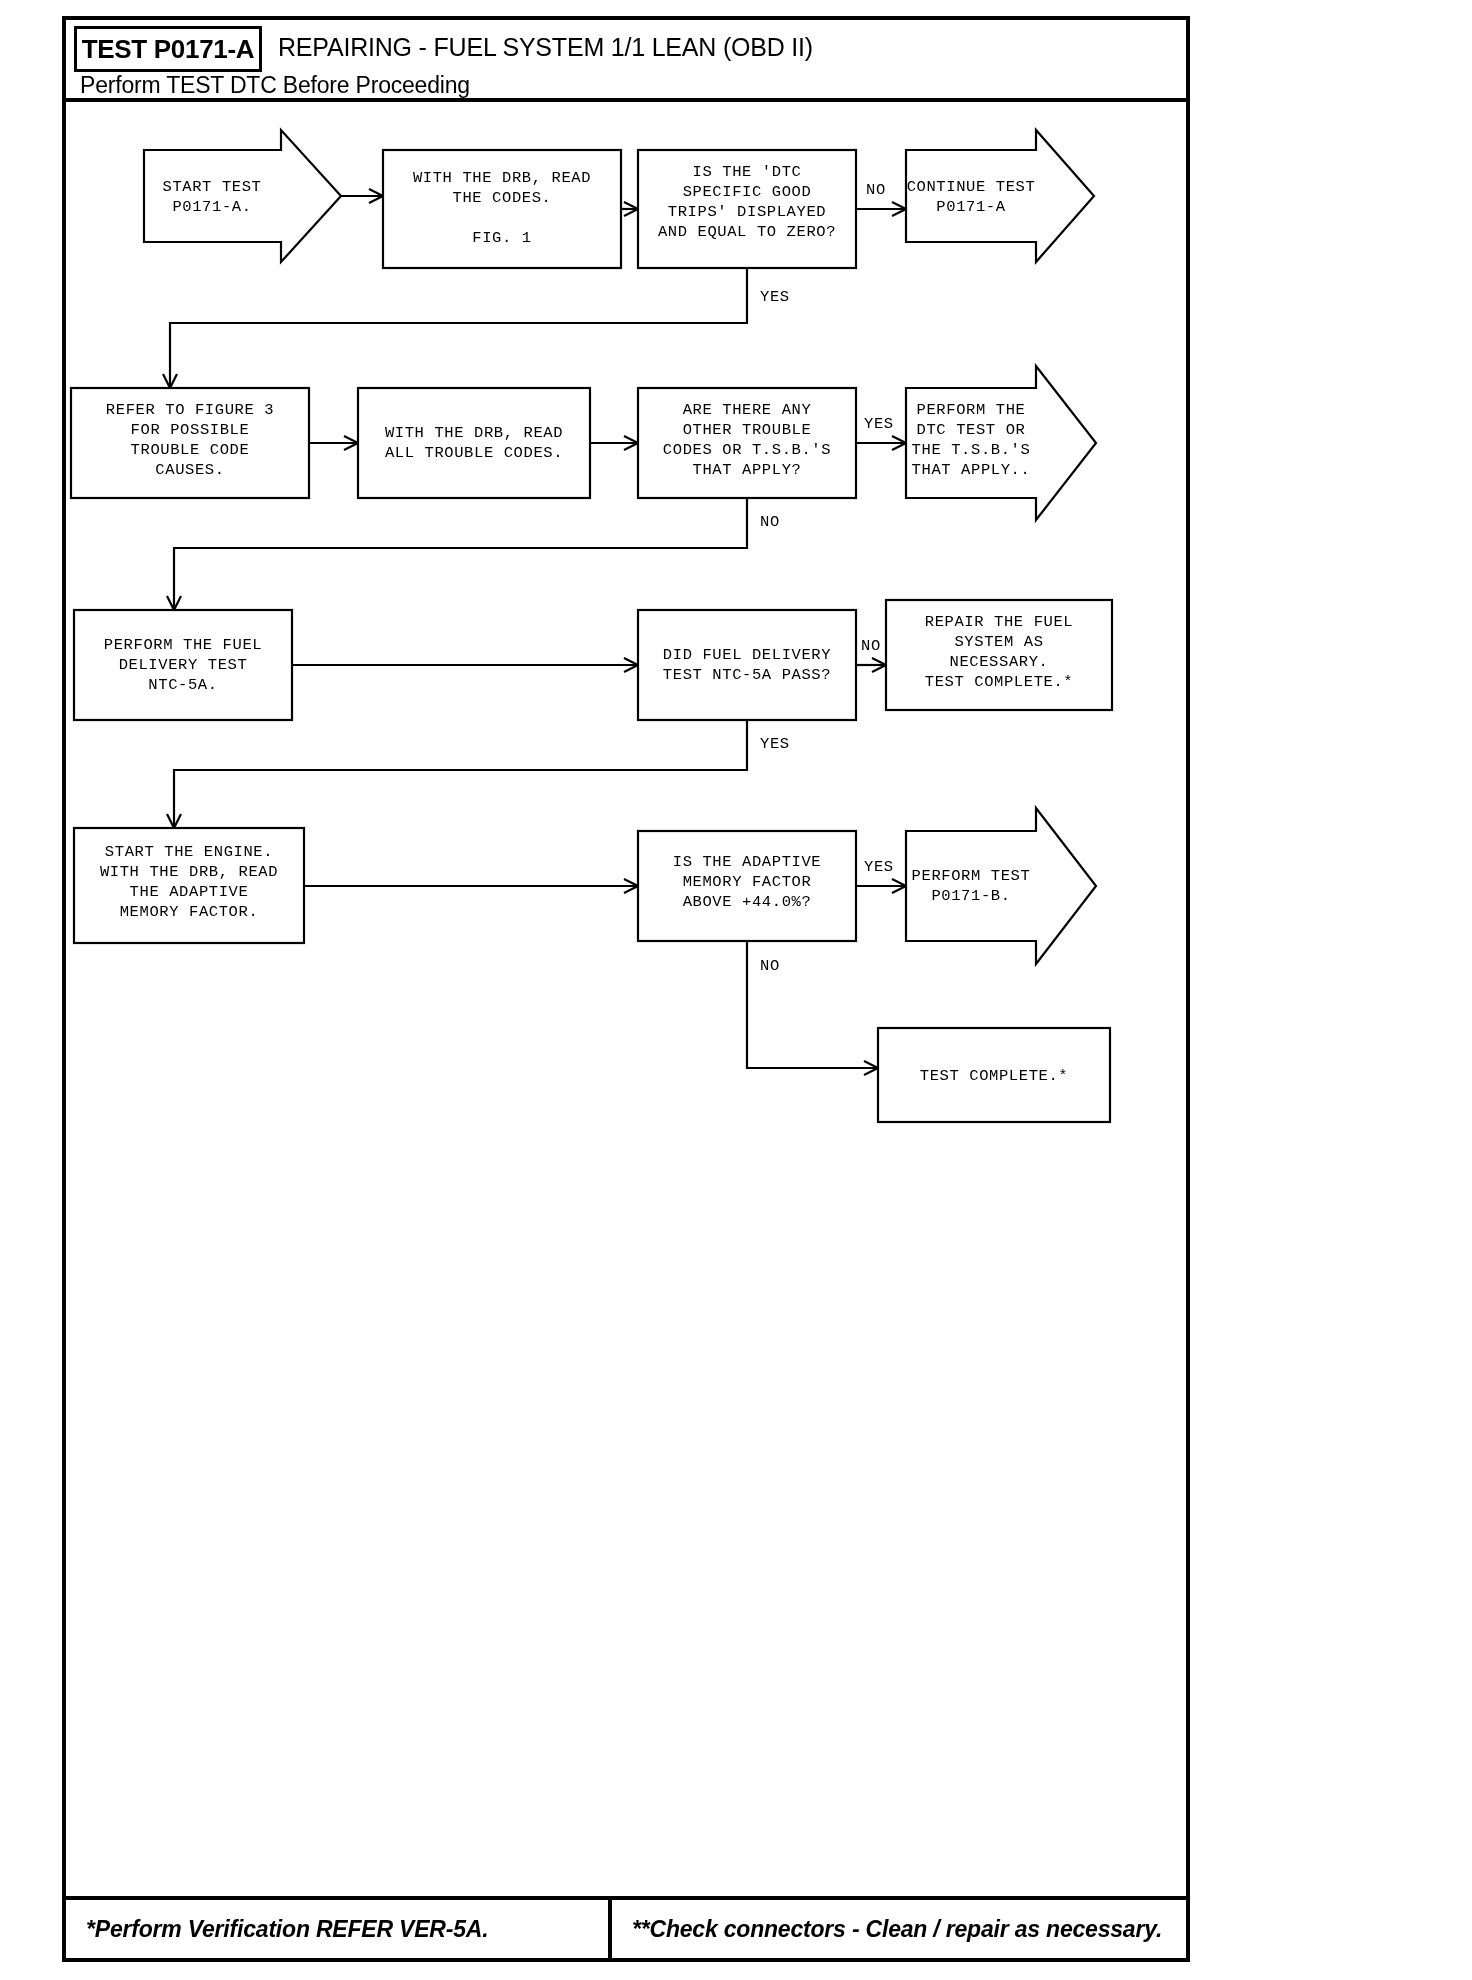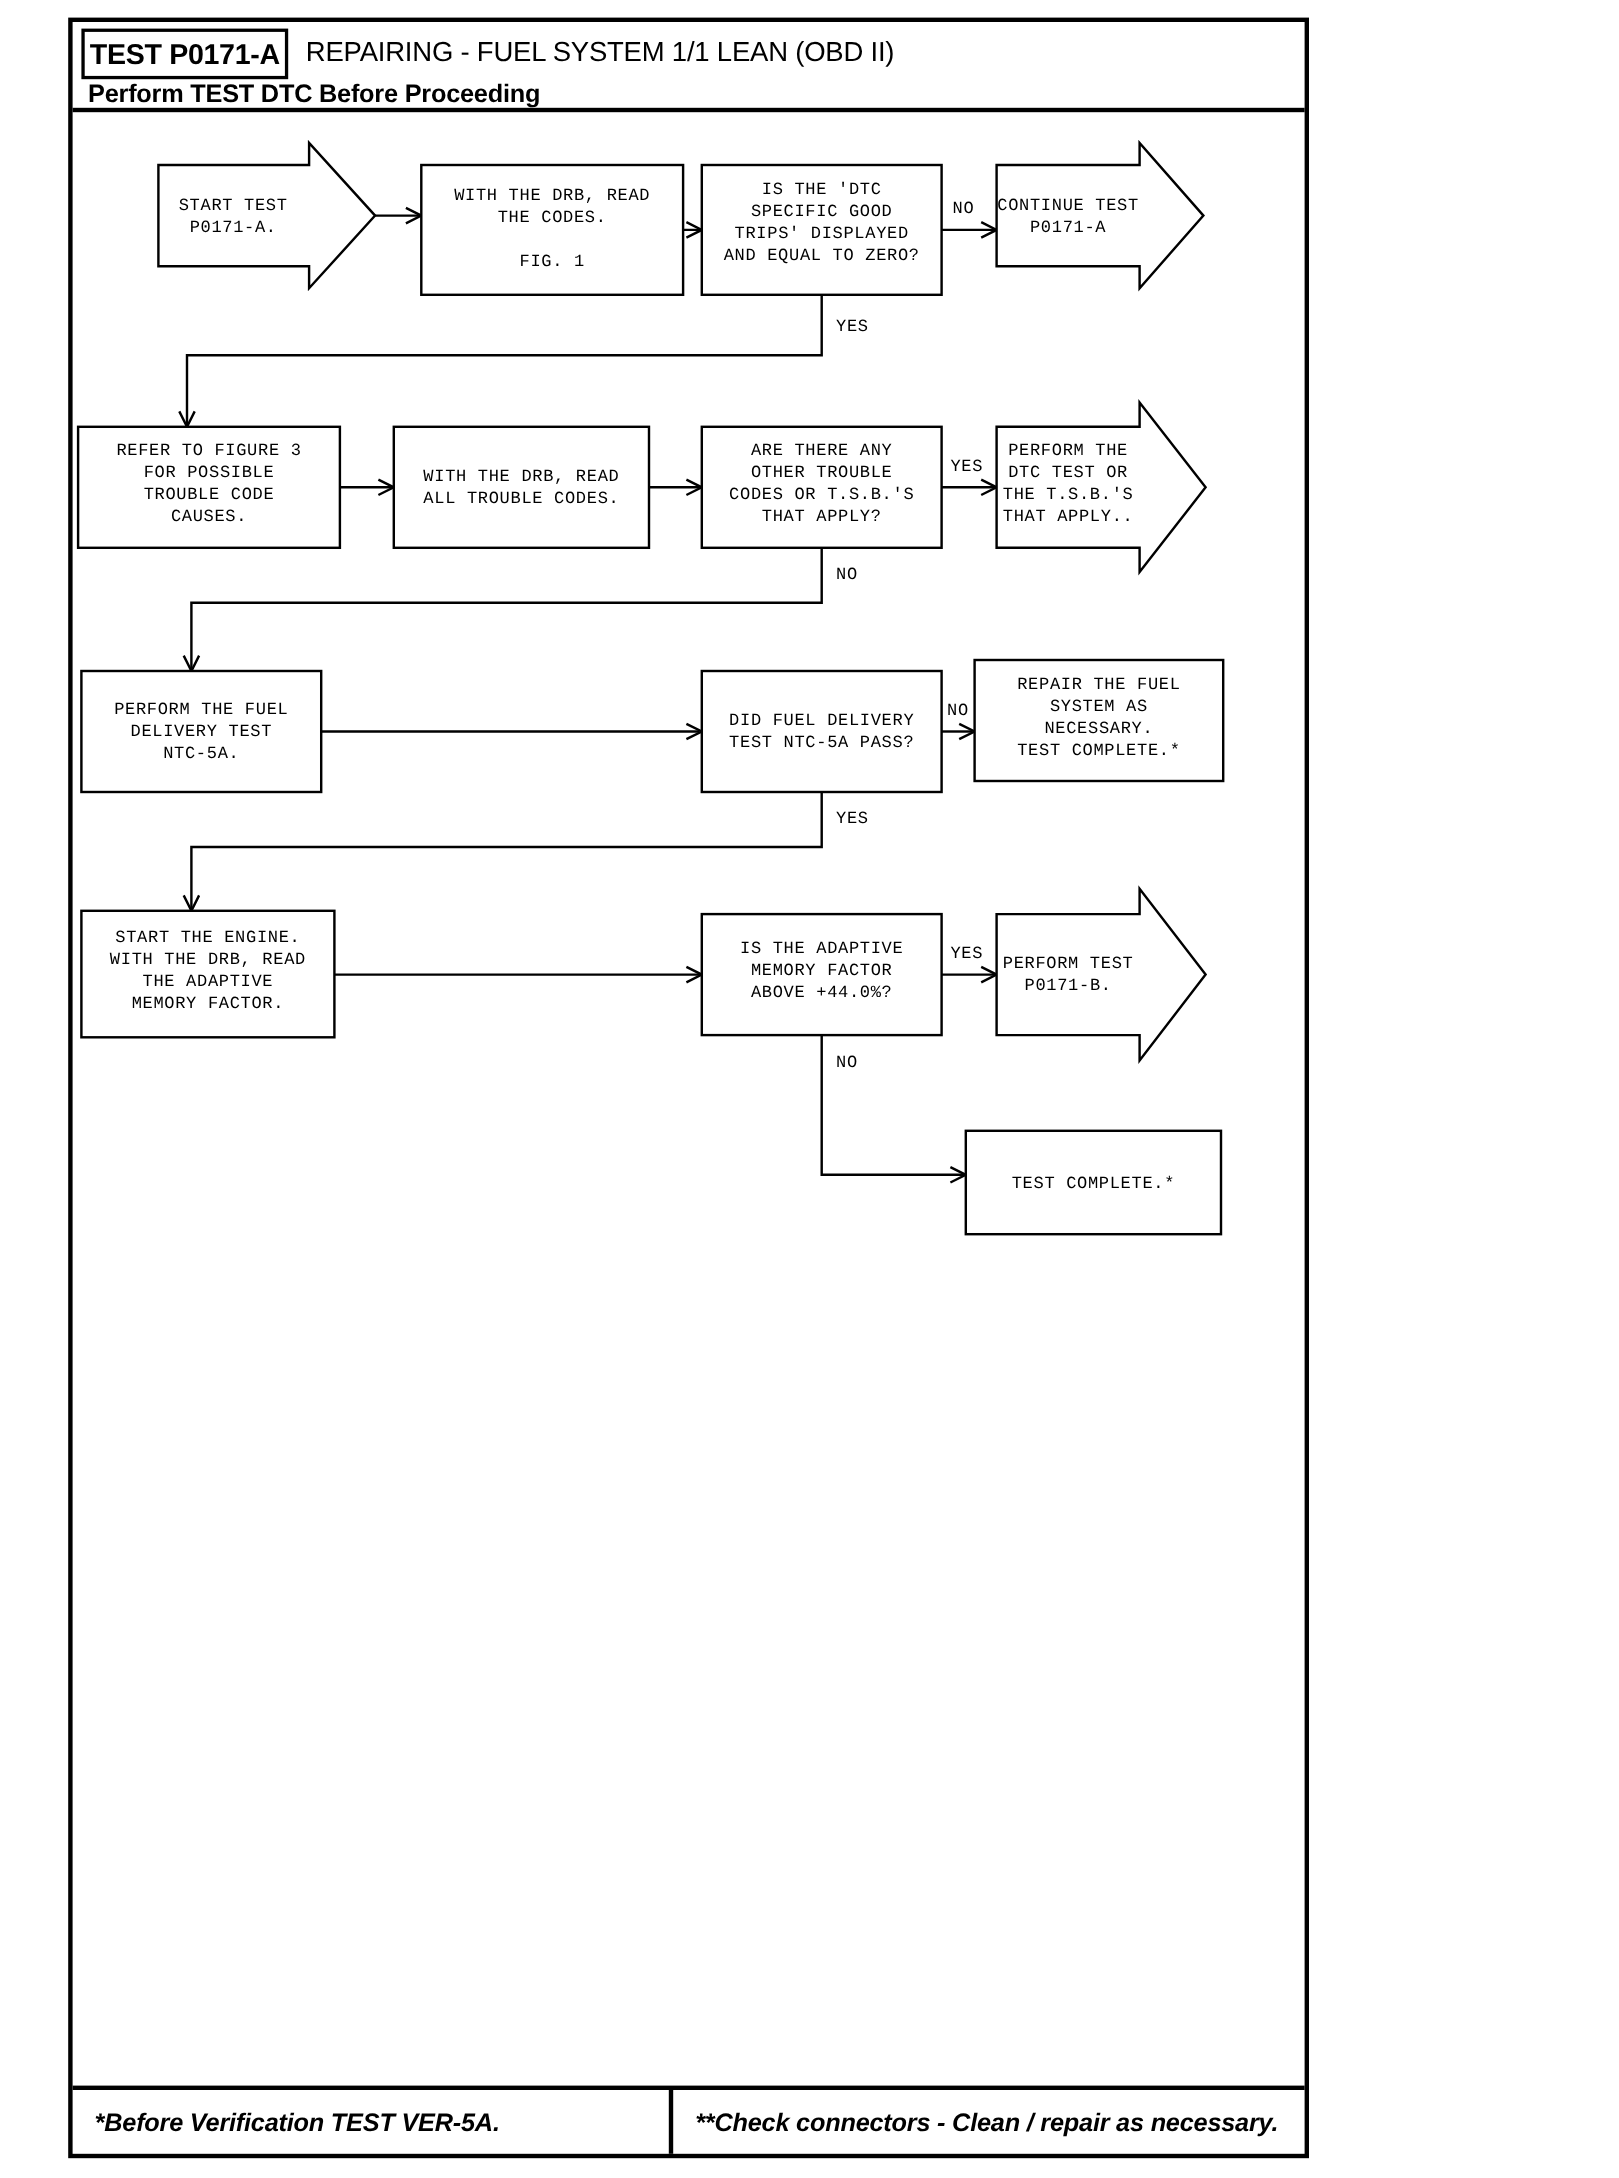--- a/index.html
+++ b/index.html
@@ -70,21 +70,21 @@
     font-size: 25px;
     font-weight: normal;
     letter-spacing: -0.2px;
     white-space: nowrap;
   }
   #header-subtitle {
     position: absolute;
     left: 14px;
     top: 52px;
     font-size: 23px;
-    font-weight: bold;
+    font-weight: normal;
     letter-spacing: -0.2px;
     white-space: nowrap;
   }
 
   
   #flow-canvas {
     position: absolute;
     left: 0;
     top: 88px;
     width: 1120px;
@@ -351,21 +351,21 @@
         <g>
           <rect class="shape" x="812" y="920" width="232" height="94"></rect>
           <text class="node-text" x="928" y="972" text-anchor="middle">TEST COMPLETE.*</text>
         </g>
 
       </svg>
     </div>
 
     <div id="footer-band">
       <div id="footer-left" class="footer-cell">
-        <span class="footer-text">*Before Verification TEST VER-5A.</span>
+        <span class="footer-text">*Perform Verification REFER VER-5A.</span>
       </div>
       <div id="footer-right" class="footer-cell">
         <span class="footer-text">**Check connectors - Clean / repair as necessary.</span>
       </div>
     </div>
 
   </div>
 </div>
 
 </body></html>

